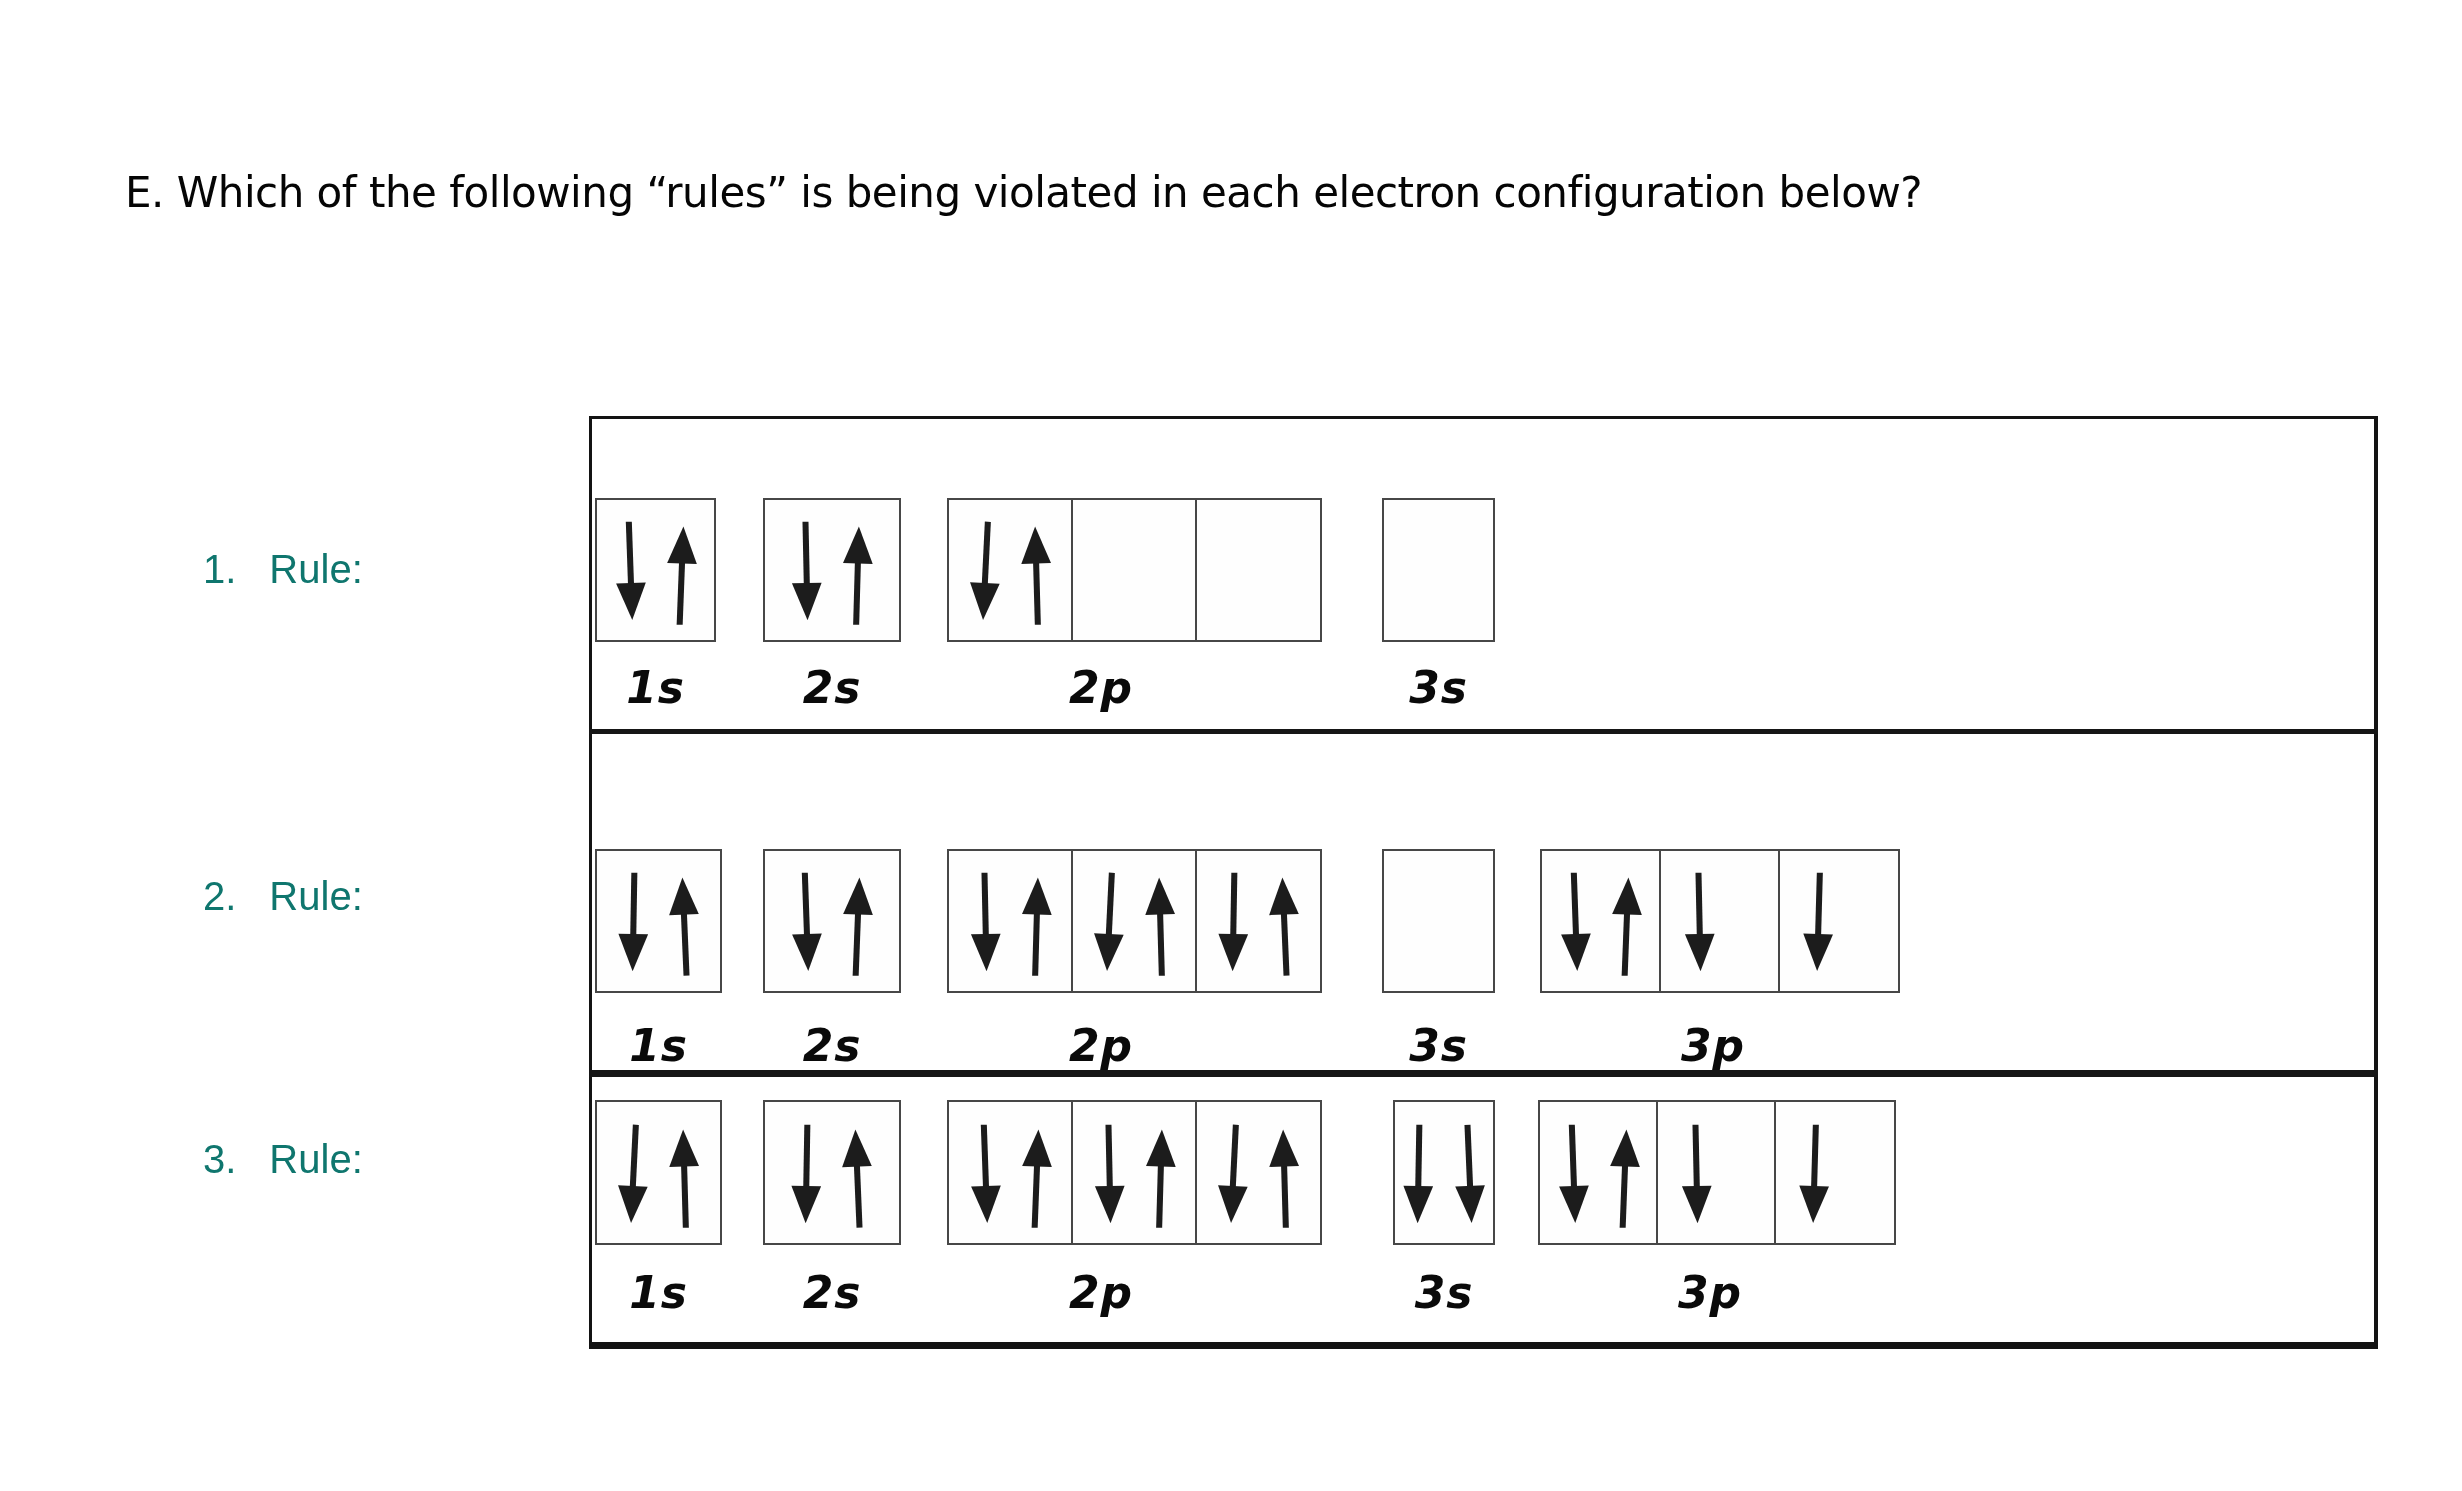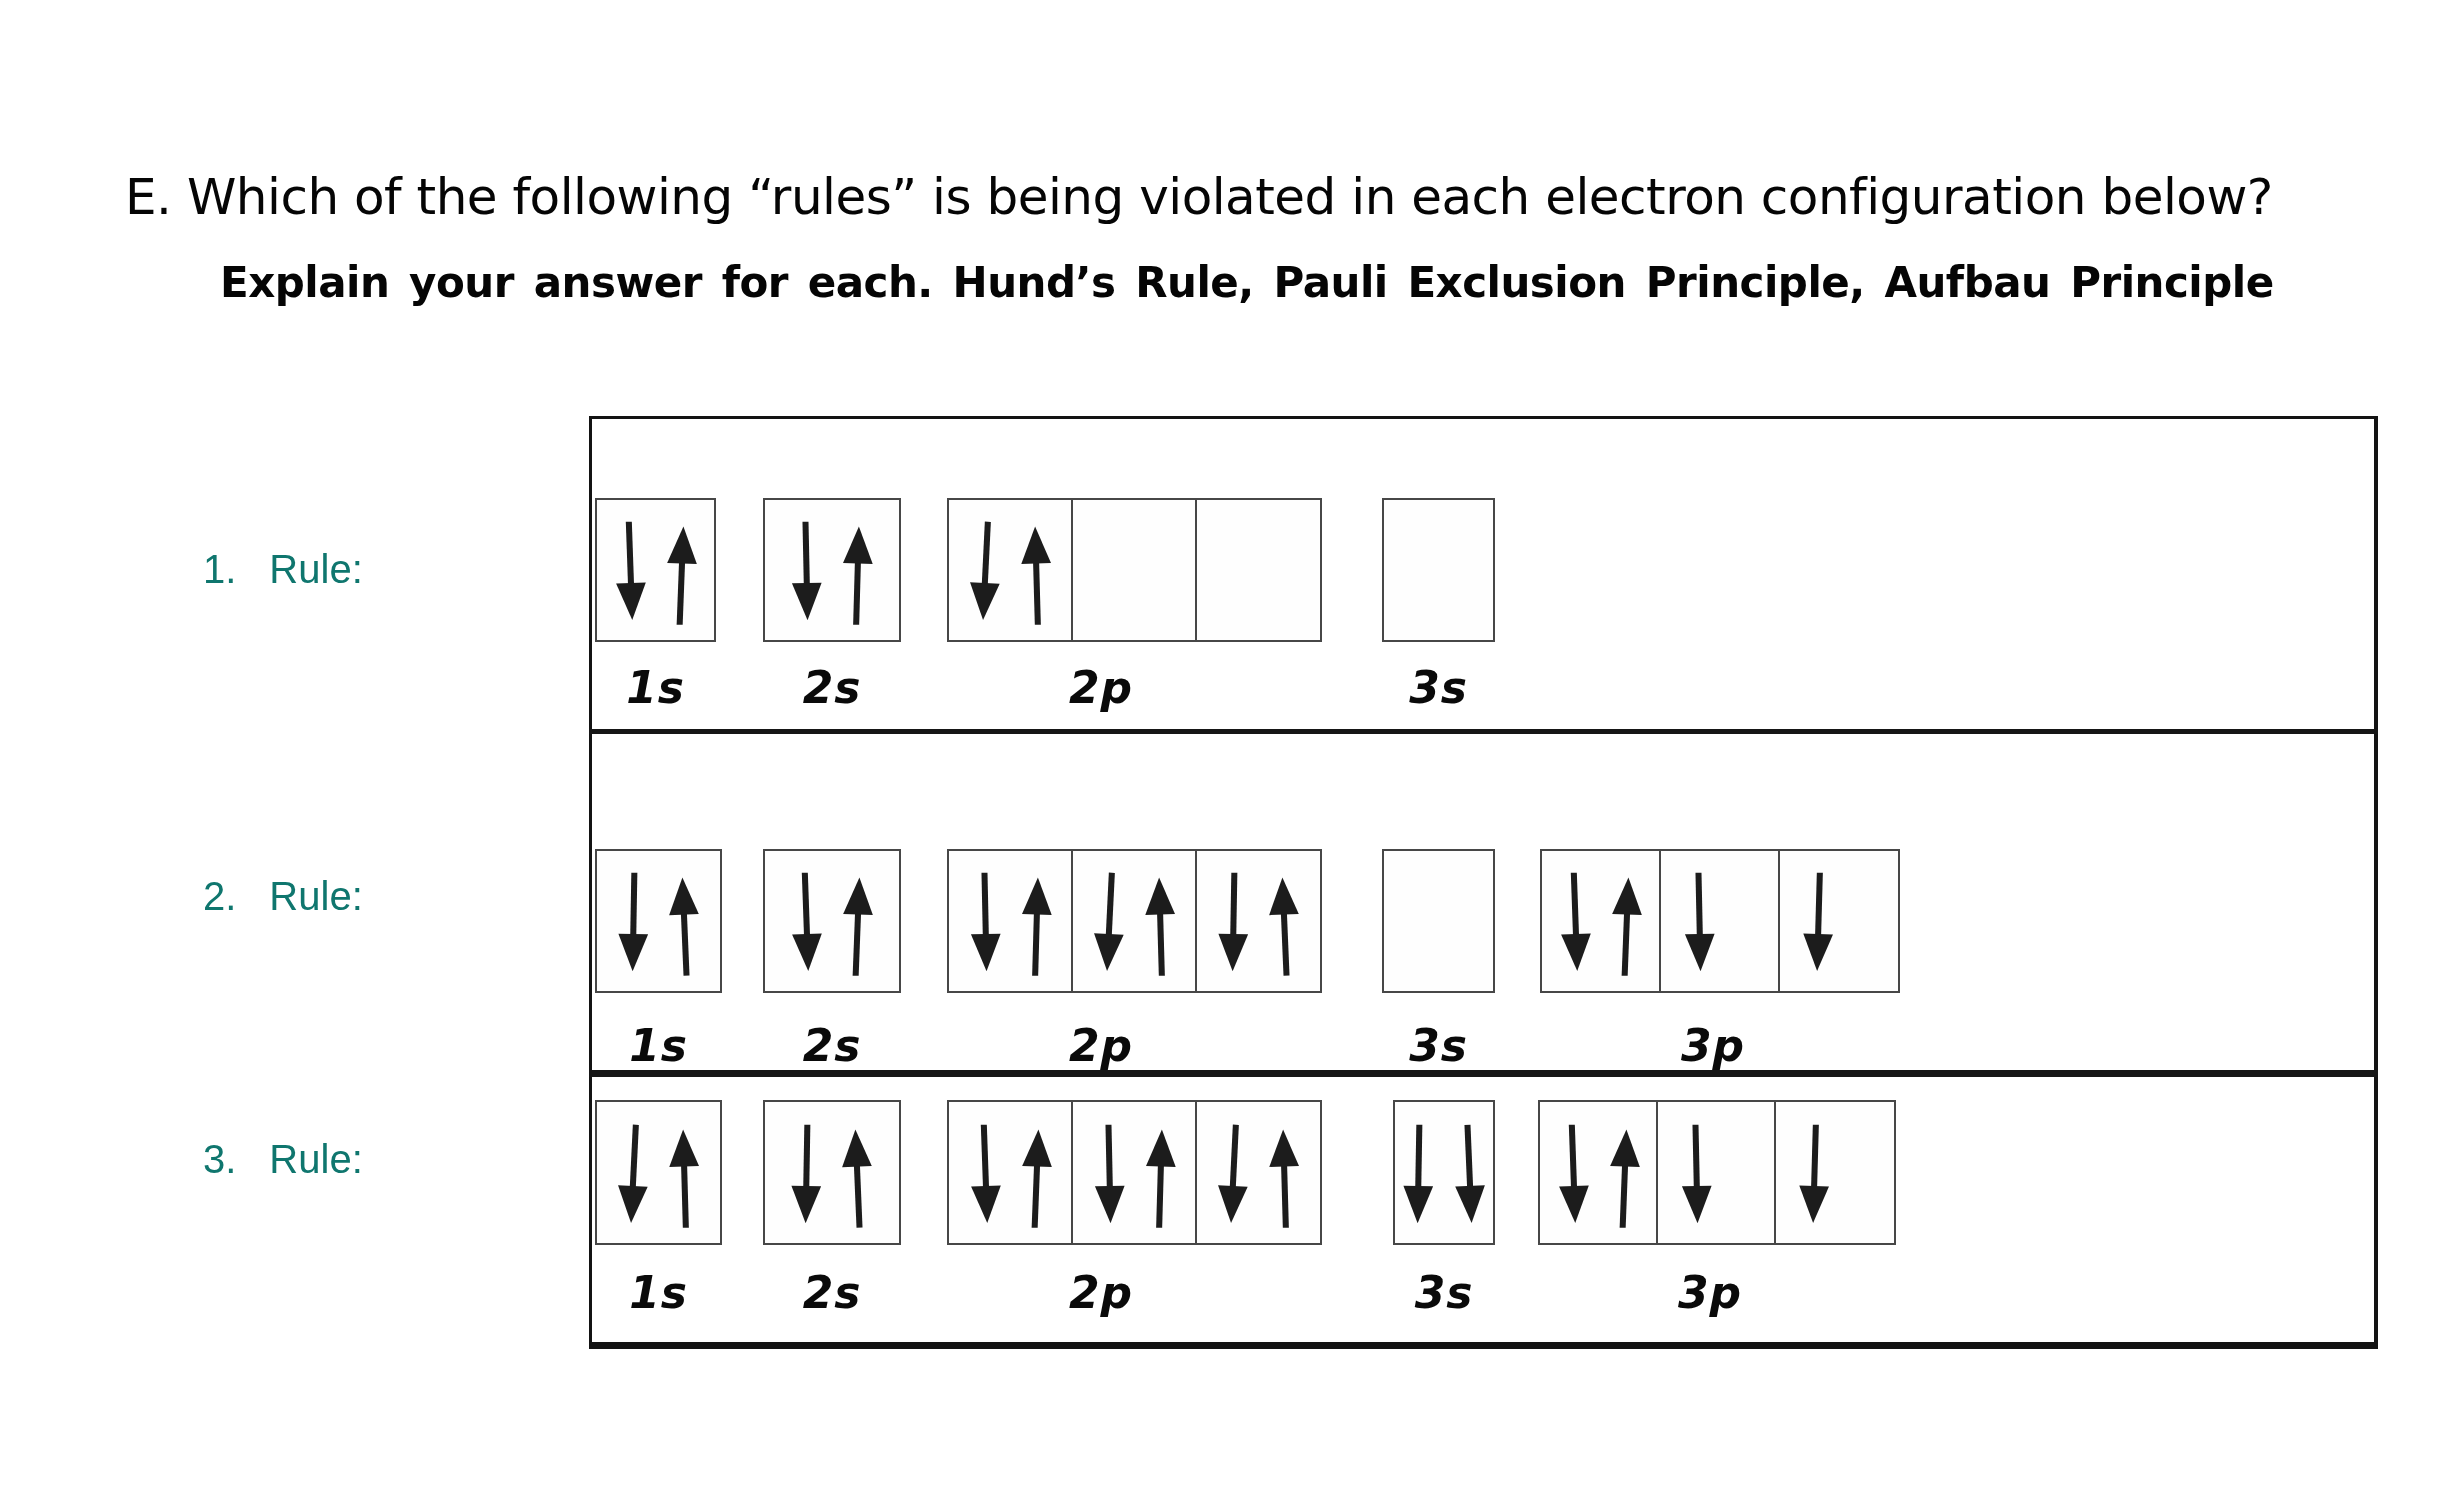--- a/index.html
+++ b/index.html
@@ -9,21 +9,21 @@
     height:1491px;
     background:#ffffff;
     overflow:hidden;
     font-family:"DejaVu Sans", sans-serif;
     color:#000;
   }
   
   .title-line1{
     position:absolute;
     left:125px; top:168px;
-    font-size:50px;
+    font-size:42px;
     font-weight:400;
     letter-spacing:-0.5px;
     white-space:nowrap;
     color:#050505;
   }
   .title-line2{
     position:absolute;
     left:220px; top:258px;
     font-size:42px;
     font-weight:700;
@@ -94,21 +94,20 @@
   }
   .arrow{display:block;flex:0 0 auto;}
   .arrow line{stroke:#1c1c1c;stroke-width:6.5;}
   .arrow polygon{fill:#1c1c1c;}
 </style>
 </head>
 <body>
 
 <div class="canvas">
   <div class="title-line1">E. Which of the following “rules” is being violated in each electron configuration below?</div>
-  <div class="title-line2">Explain your answer for each. Hund’s Rule, Pauli Exclusion Principle, Aufbau Principle</div>
 
   <div class="config-table"></div>
   <div class="divider d1"></div>
   <div class="divider d2"></div>
 
   <div id="diagram-layer">
       <div class="rule-label" style="left: 203px; top: 547px;"><span class="num">1.</span><span class="txt">Rule:</span></div>
       <div class="orb-group" style="left: 595px; top: 498px; height: 144px;">
         <div class="orb-cell" style="width: 121px;">
           <svg width="39" height="104" viewBox="0 0 42 112" class="arrow arrow-down" style="transform: translateY(0px) rotate(-2deg);">

